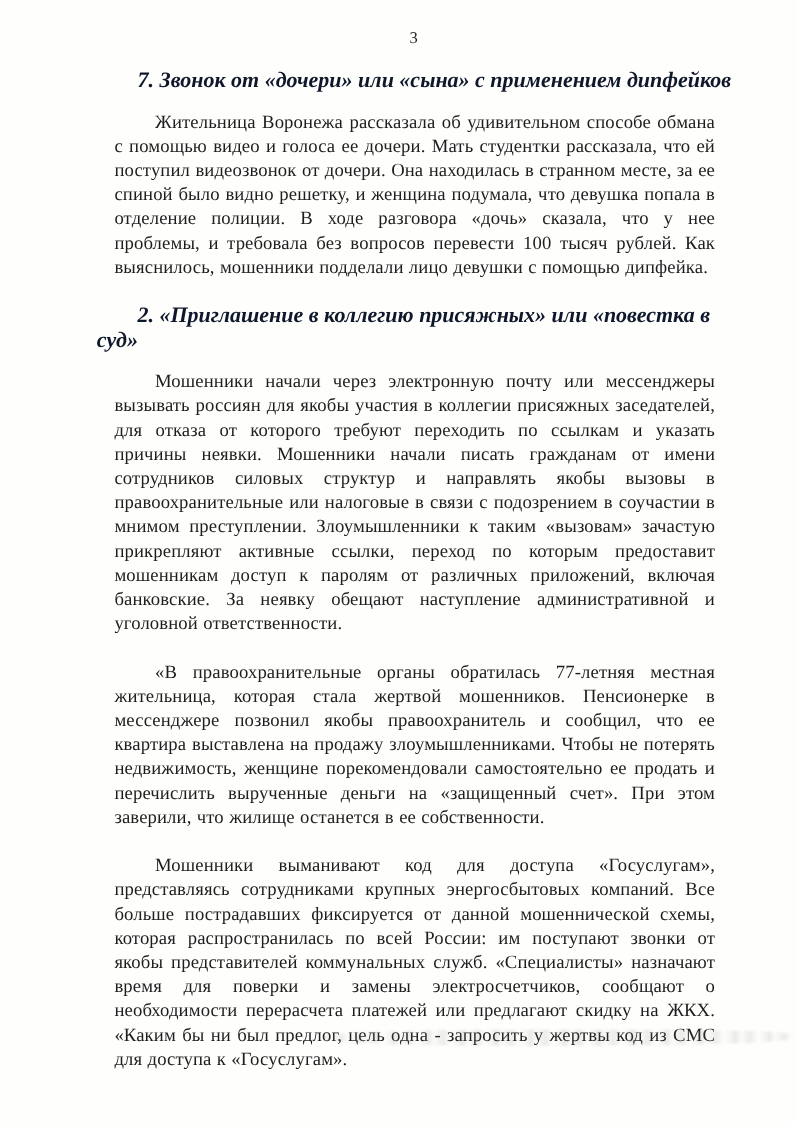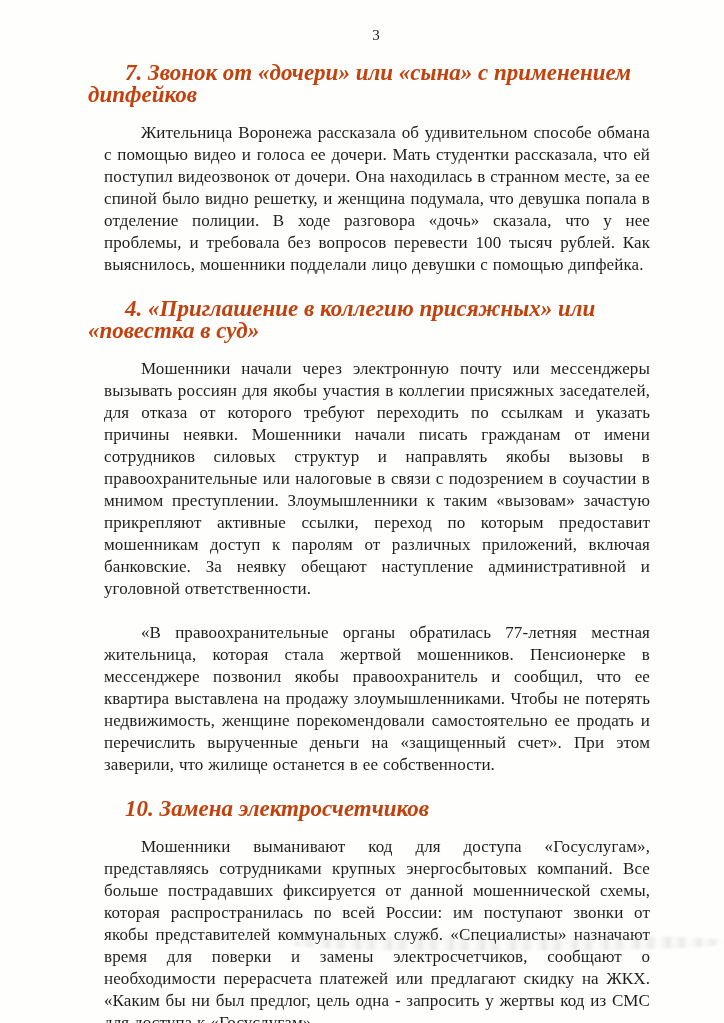--- a/index.html
+++ b/index.html
@@ -42,23 +42,23 @@
   .section {
     margin-top: 22px;
   }
   .section:first-child {
     margin-top: 0;
   }
   .section-heading {
     font-weight: bold;
     font-style: italic;
     text-indent: 37px;
-    font-size: 23px;
+    font-size: 20px;
     margin: 0;
-    color: #c2410c;
+    color: #0f172a;
   }
   .para {
     margin: 16px;
     text-align: justify;
     text-indent: 37px;
     letter-spacing: 0.1px;
     word-spacing: 0.5px;
   }
   .scan-artifact {
     position: absolute;
@@ -86,30 +86,29 @@
   <div class="page-number">3</div>
 
   <div class="text-block">
 
     <div class="section">
       <p class="section-heading">7. Звонок от «дочери» или «сына» с применением дипфейков</p>
       <p class="para">Жительница Воронежа рассказала об удивительном способе обмана с помощью видео и голоса ее дочери. Мать студентки рассказала, что ей поступил видеозвонок от дочери. Она находилась в странном месте, за ее спиной было видно решетку, и женщина подумала, что девушка попала в отделение полиции. В ходе разговора «дочь» сказала, что у нее проблемы, и требовала без вопросов перевести 100 тысяч рублей. Как выяснилось, мошенники подделали лицо девушки с помощью дипфейка.</p>
     </div>
 
     <div class="section">
-      <p class="section-heading">4. «Приглашение в коллегию присяжных» или «повестка в суд»</p>
+      <p class="section-heading">2. «Приглашение в коллегию присяжных» или «повестка в суд»</p>
       <p class="para">Мошенники начали через электронную почту или мессенджеры вызывать россиян для якобы участия в коллегии присяжных заседателей, для отказа от которого требуют переходить по ссылкам и указать причины неявки. Мошенники начали писать гражданам от имени сотрудников силовых структур и направлять якобы вызовы в правоохранительные или налоговые в связи с подозрением в соучастии в мнимом преступлении. Злоумышленники к таким «вызовам» зачастую прикрепляют активные ссылки, переход по которым предоставит мошенникам доступ к паролям от различных приложений, включая банковские. За неявку обещают наступление административной и уголовной ответственности.</p>
     </div>
 
     <div class="section">
       <p class="para">«В правоохранительные органы обратилась 77-летняя местная жительница, которая стала жертвой мошенников. Пенсионерке в мессенджере позвонил якобы правоохранитель и сообщил, что ее квартира выставлена на продажу злоумышленниками. Чтобы не потерять недвижимость, женщине порекомендовали самостоятельно ее продать и перечислить вырученные деньги на «защищенный счет». При этом заверили, что жилище останется в ее собственности.</p>
     </div>
 
     <div class="section">
-      <p class="section-heading">10. Замена электросчетчиков</p>
       <p class="para">Мошенники выманивают код для доступа «Госуслугам», представляясь сотрудниками крупных энергосбытовых компаний. Все больше пострадавших фиксируется от данной мошеннической схемы, которая распространилась по всей России: им поступают звонки от якобы представителей коммунальных служб. «Специалисты» назначают время для поверки и замены электросчетчиков, сообщают о необходимости перерасчета платежей или предлагают скидку на ЖКХ. «Каким бы ни был предлог, цель одна - запросить у жертвы код из СМС для доступа к «Госуслугам».</p>
     </div>
 
   </div>
 
   <div class="scan-artifact"></div>
 
 </div>
 
 </body></html>

